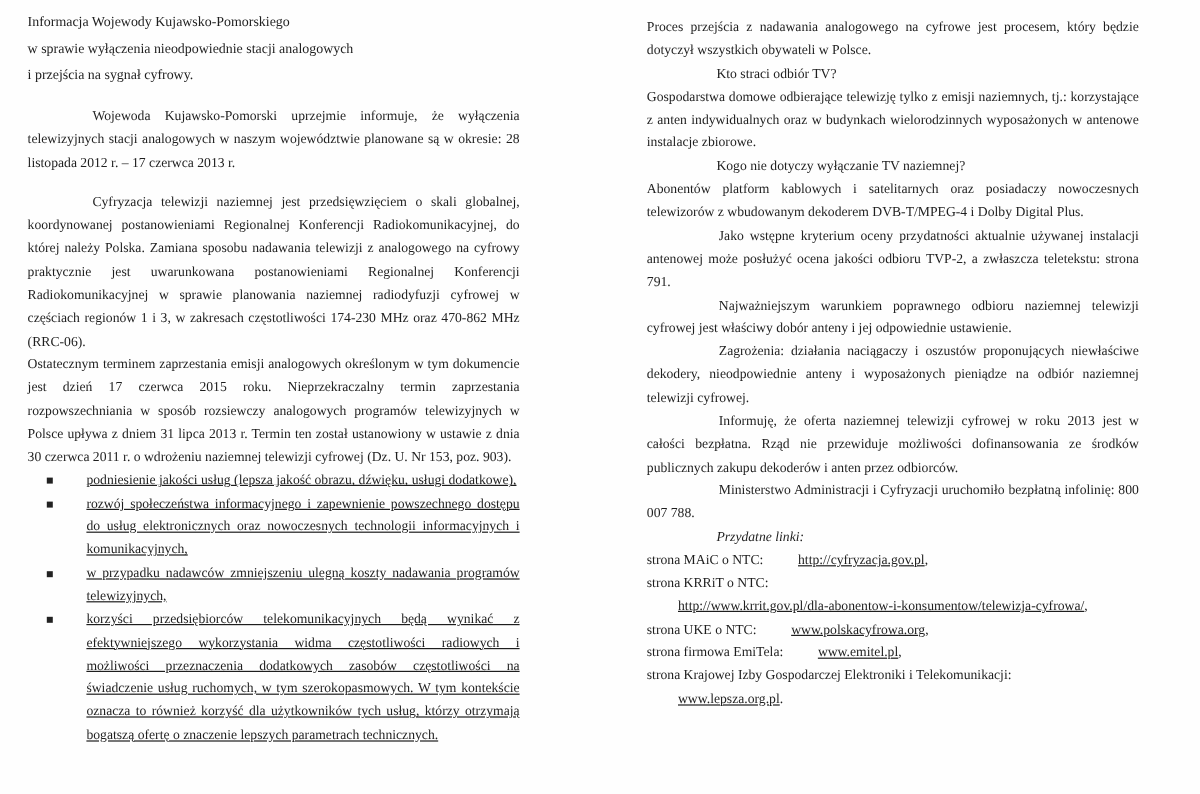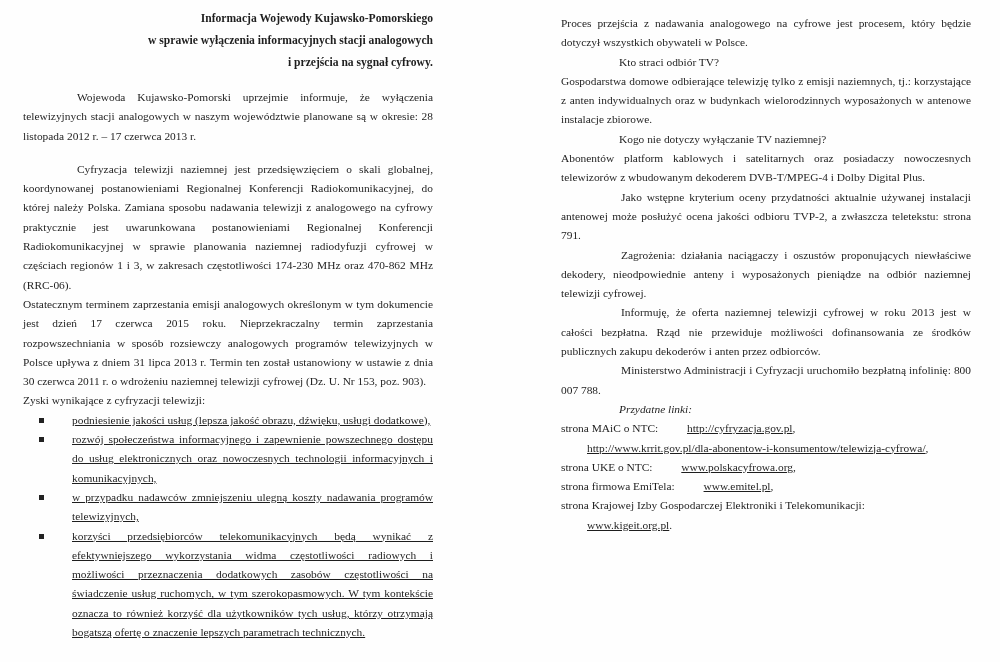--- a/index.html
+++ b/index.html
@@ -3,67 +3,68 @@
 <meta charset="utf-8">
 <style>
   html, body { margin:0; padding:0; }
   body {
     width:1000px; height:662px; background:#fefefe; overflow:hidden;
     font-family: "Liberation Serif", "DejaVu Serif", serif;
     color:#1e1e1e; position:relative;
   }
   .col { position:absolute; top:0; font-size:11.4px; line-height:19.3px; }
   .left { left:23px; width:410px; }
-  .right { left:561px; width:410px; }
-  .title { text-align:right; font-weight:bold; font-size:11.6px; line-height:22px; margin-top:8px; }
+  .right { left:539px; width:410px; }
+  .title { text-align:left; font-weight:normal; font-size:11.6px; line-height:22px; margin-top:8px; }
   p { margin:0; text-align:justify; text-align-last:left; }
   .ind { text-indent:54px; }
   .ind-r { text-indent:60px; }
   .gap { height:14px; }
   ul { margin:0; padding:0 0 0 49px; list-style:none; }
   li { position:relative; text-align:justify; text-align-last:left; margin-bottom:0;text-decoration:underline; }
   li .bullet { position:absolute; left:-33px; top:7px; width:5px; height:5px; background:#222; }
   .q { padding-left:58px; }
   .ital { font-style:italic; padding-left:58px;font-family:Liberation Serif, serif; }
   a, .link { color:#1e1e1e; text-decoration:underline;padding-left:26px; }
 </style>
 </head>
 <body>
 
 <div class="col left">
   <div class="title">
     <div>Informacja Wojewody Kujawsko-Pomorskiego</div>
-    <div>w sprawie wyłączenia informacyjnych stacji analogowych</div>
+    <div>w sprawie wyłączenia nieodpowiednie stacji analogowych</div>
     <div>i przejścia na sygnał cyfrowy.</div>
   </div>
   <div class="gap"></div>
   <p class="ind">Wojewoda Kujawsko-Pomorski uprzejmie informuje, że wyłączenia telewizyjnych stacji analogowych w naszym województwie planowane są w okresie: 28 listopada 2012 r. – 17 czerwca 2013 r.</p>
   <div class="gap"></div>
   <p class="ind">Cyfryzacja telewizji naziemnej jest przedsięwzięciem o skali globalnej, koordynowanej postanowieniami Regionalnej Konferencji Radiokomunikacyjnej, do której należy Polska. Zamiana sposobu nadawania telewizji z analogowego na cyfrowy praktycznie jest uwarunkowana postanowieniami Regionalnej Konferencji Radiokomunikacyjnej w sprawie planowania naziemnej radiodyfuzji cyfrowej w częściach regionów 1 i 3, w zakresach częstotliwości 174-230 MHz oraz 470-862 MHz (RRC-06).</p>
   <p>Ostatecznym terminem zaprzestania emisji analogowych określonym w tym dokumencie jest dzień 17 czerwca 2015 roku. Nieprzekraczalny termin zaprzestania rozpowszechniania w sposób rozsiewczy analogowych programów telewizyjnych w Polsce upływa z dniem 31 lipca 2013 r. Termin ten został ustanowiony w ustawie z dnia 30 czerwca 2011 r. o wdrożeniu naziemnej telewizji cyfrowej (Dz. U. Nr 153, poz. 903).</p>
-  <p>Zyski wynikające z cyfryzacji telewizji:</p>
   <ul>
     <li><span class="bullet"></span><span>podniesienie jakości usług (lepsza jakość obrazu, dźwięku, usługi dodatkowe),</span></li>
     <li><span class="bullet"></span><span>rozwój społeczeństwa informacyjnego i zapewnienie powszechnego dostępu do usług elektronicznych oraz nowoczesnych technologii informacyjnych i komunikacyjnych,</span></li>
     <li><span class="bullet"></span><span> w przypadku nadawców zmniejszeniu ulegną koszty nadawania programów telewizyjnych,</span></li>
     <li><span class="bullet"></span><span>korzyści przedsiębiorców telekomunikacyjnych będą wynikać z efektywniejszego wykorzystania widma częstotliwości radiowych i możliwości przeznaczenia dodatkowych zasobów częstotliwości na świadczenie usług ruchomych, w tym szerokopasmowych. W tym kontekście oznacza to również korzyść dla użytkowników tych usług, którzy otrzymają bogatszą ofertę o znaczenie lepszych parametrach technicznych.</span></li>
   </ul>
 </div>
 
 <div class="col right" style="top:14px;">
   <p>Proces przejścia z nadawania analogowego na cyfrowe jest procesem, który będzie dotyczył wszystkich obywateli w Polsce.</p>
   <p class="q">Kto straci odbiór TV?</p>
   <p>Gospodarstwa domowe odbierające telewizję tylko z emisji naziemnych, tj.: korzystające z anten indywidualnych oraz w budynkach wielorodzinnych wyposażonych w antenowe instalacje zbiorowe.</p>
   <p class="q">Kogo nie dotyczy wyłączanie TV naziemnej?</p>
   <p>Abonentów platform kablowych i satelitarnych oraz posiadaczy nowoczesnych telewizorów z wbudowanym dekoderem DVB-T/MPEG-4 i Dolby Digital Plus.</p>
   <p class="ind-r">Jako wstępne kryterium oceny przydatności aktualnie używanej instalacji antenowej może posłużyć ocena jakości odbioru TVP-2, a zwłaszcza teletekstu: strona 791.</p>
+  <p class="ind-r">Najważniejszym warunkiem poprawnego odbioru naziemnej telewizji cyfrowej jest właściwy dobór anteny i jej odpowiednie ustawienie.</p>
   <p class="ind-r">Zagrożenia: działania naciągaczy i oszustów proponujących niewłaściwe dekodery, nieodpowiednie anteny i wyposażonych pieniądze na odbiór naziemnej telewizji cyfrowej.</p>
   <p class="ind-r">Informuję, że oferta naziemnej telewizji cyfrowej w roku 2013 jest w całości bezpłatna. Rząd nie przewiduje możliwości dofinansowania ze środków publicznych zakupu dekoderów i anten przez odbiorców.</p>
   <p class="ind-r">Ministerstwo Administracji i Cyfryzacji uruchomiło bezpłatną infolinię: 800 007 788.</p>
   <p class="ital">Przydatne linki:</p>
   <div>
     <div><span>strona MAiC o NTC: </span><span class="link">http://cyfryzacja.gov.pl</span><span>,</span></div>
+    <div><span>strona KRRiT o NTC:</span></div>
     <div><span class="link">http://www.krrit.gov.pl/dla-abonentow-i-konsumentow/telewizja-cyfrowa/</span><span>,</span></div>
     <div><span>strona UKE o NTC: </span><span class="link">www.polskacyfrowa.org</span><span>,</span></div>
     <div><span>strona firmowa EmiTela: </span><span class="link">www.emitel.pl</span><span>,</span></div>
-    <div><span>strona Krajowej Izby Gospodarczej Elektroniki i Telekomunikacji: </span><span class="link">www.kigeit.org.pl</span><span>.</span></div>
+    <div><span>strona Krajowej Izby Gospodarczej Elektroniki i Telekomunikacji: </span><span class="link">www.lepsza.org.pl</span><span>.</span></div>
   </div>
 </div>
 
 </body></html>

